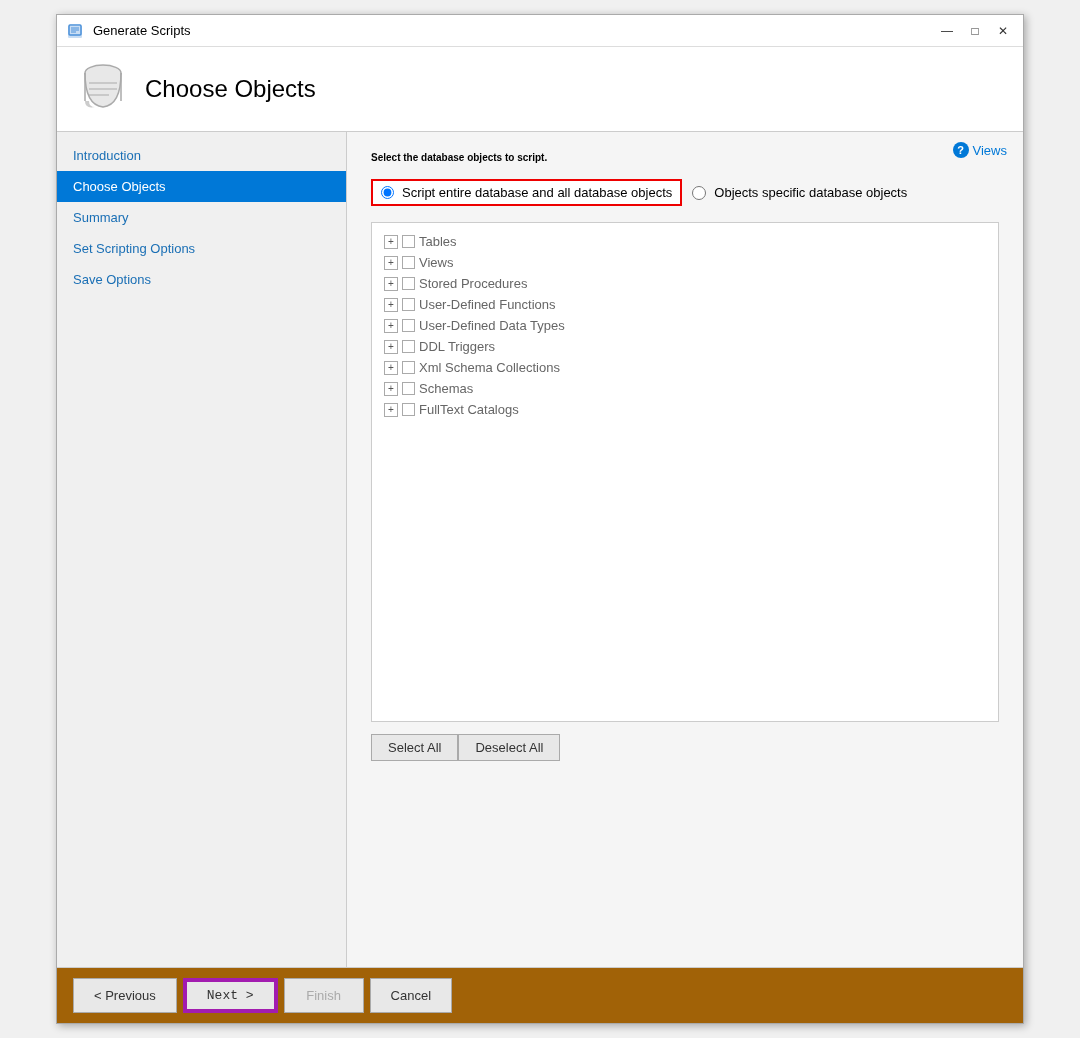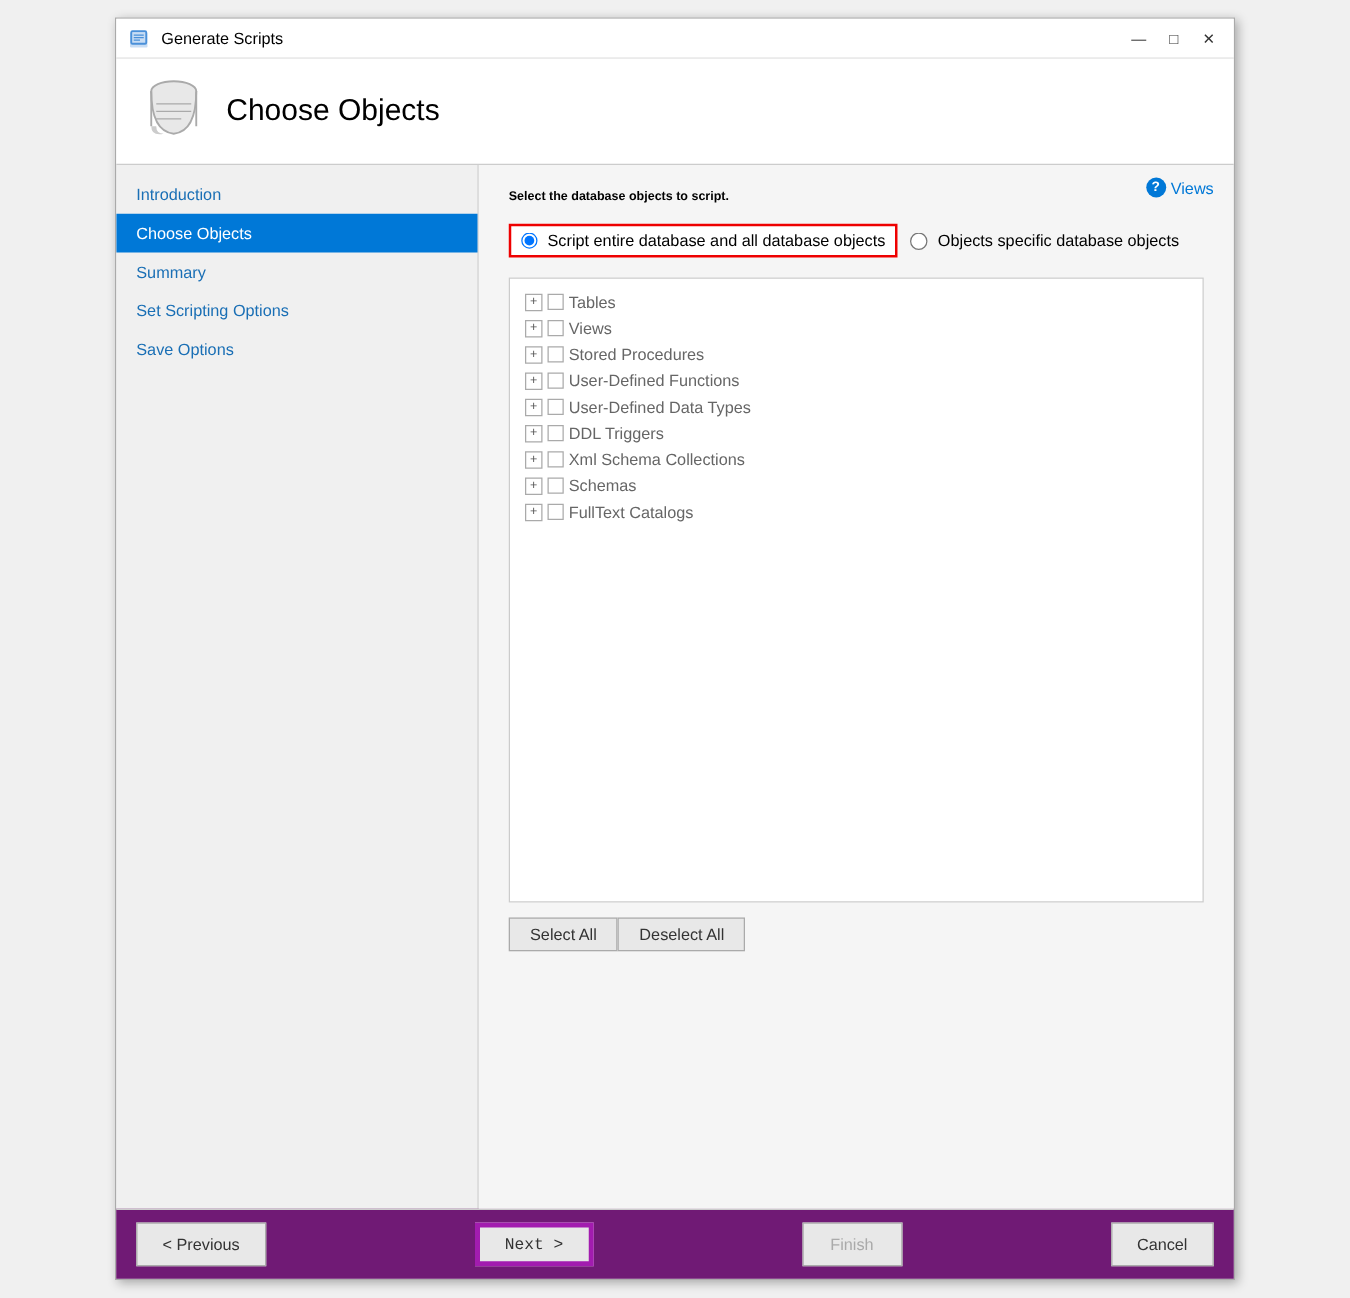--- a/index.html
+++ b/index.html
@@ -8,21 +8,21 @@
       font-size: 13px;
       background: #f0f0f0;
       display: flex;
       justify-content: center;
       align-items: center;
       width: 1080px;
       height: 1038px;
       overflow: hidden;
     }
     .window {
-      width: 896px;
+      width: 968px;
       height: 1010px;
       background: #f0f0f0;
       border: 1px solid #aaa;
       box-shadow: 2px 2px 8px rgba(0,0,0,0.3);
       display: flex;
       flex-direction: column;
     }
     .title-bar {
       background: #fff;
       height: 32px;
@@ -231,24 +231,24 @@
       padding: 5px 16px;
       border: 1px solid #aaa;
       background: #e8e8e8;
       font-size: 13px;
       cursor: pointer;
       color: #333;
     }
 
     .footer {
       border-top: 1px solid #ccc;
-      background: #701a75;
+      background: #a16207;
       padding: 10px 16px;
       display: flex;
-      justify-content: space-between;
+      justify-content: flex-start;
       gap: 6px;
       flex-shrink: 0;
     }
     .footer-btn {
       padding: 6px 20px;
       border: 1px solid #aaa;
       background: #e8e8e8;
       font-size: 13px;
       cursor: pointer;
       min-width: 80px;

